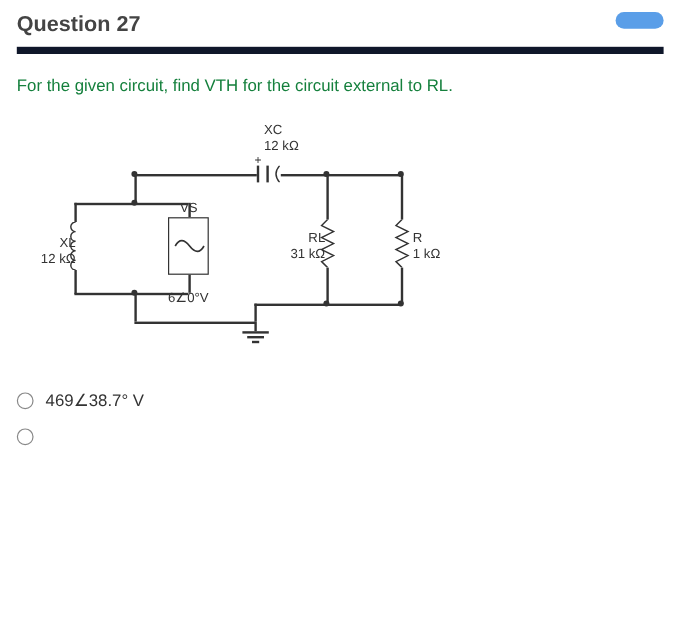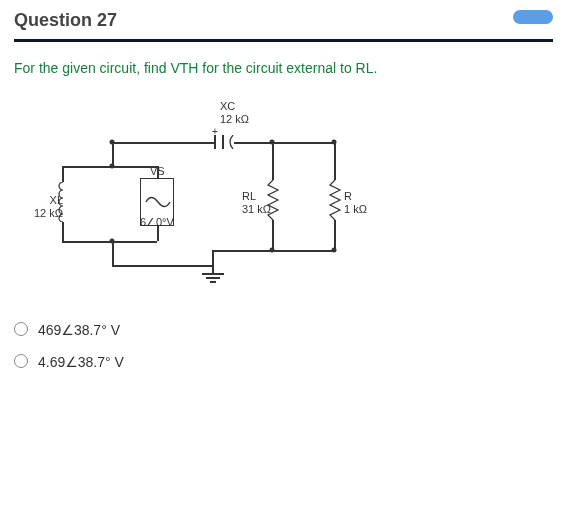--- a/index.html
+++ b/index.html
@@ -9,21 +9,21 @@
       width: 567px;
       height: 530px;
       padding: 10px 14px;
       color: #333;
     }
     .q-header {
       font-size: 18px;
       font-weight: bold;
       color: #444;
       padding-bottom: 8px;
-      border-bottom: 3px solid #0f172a;
+      border-bottom: 6px solid #0f172a;
       margin-bottom: 18px;
     }
     .corner-mark {
       position: absolute;
       top: 10px;
       right: 14px;
       width: 40px;
       height: 14px;
       background: #5a9ee8;
       border-radius: 7px;
@@ -53,21 +53,21 @@
     .cap .plate { position:absolute; background:#333; }
 
     
     .gnd { position:absolute; }
     .gnd div { position:absolute; background:#333; height:1.5px; }
 
     
     .options { margin-top: 10px; }
     .opt {
       display: flex;
-      align-items: flex-start;
+      align-items: flex-end;
       gap: 10px;
       padding: 8px 0;
       font-size: 14px;
       color: #333;
     }
     .radio {
       width: 14px; height: 14px; border:1.5px solid #888; border-radius:50%;
       flex-shrink: 0;
     }
   </style>
@@ -126,21 +126,21 @@
   <div class="vsbox">
     <svg width="28" height="18">
         <path d="M2 9 Q7 0 14 9 Q21 18 26 9" stroke="#333" stroke-width="1.4" fill="none"></path>
       </svg>
   </div>
   <div class="wire" style="left:135px; top:126px; width:1.5px; height:15px;"></div>
   <div class="wire" style="left:90px; top:141px; width:45px; height:1.5px;"></div>
   <div class="wire" style="left:90px; top:141px; width:1.5px; height:24px;"></div>
 
   <div class="lbl" style="left:128px; top:65px;">VS</div>
-  <div class="lbl" style="left:118px; top:116px;">6∠0°V</div>
+  <div class="lbl" style="left:118px; top:140px;">6∠0°V</div>
 
   <div class="wire" style="left:190px; top:42px; width:1.5px; height:0px;"></div>
 
   <div class="wire" style="left:90px; top:165px; width:101px; height:1.5px;"></div>
   <div class="wire" style="left:190px; top:150px; width:1.5px; height:15px;"></div>
 
   <div class="wire" style="left:190px; top:150px; width:122px; height:1.5px;"></div>
   <div class="nodepoint" style="left:250px; top:150px;"></div>
   <div class="nodepoint" style="left:312px; top:150px;"></div>
 
@@ -149,21 +149,21 @@
     <div style="left:0; top:0; width:22px;"></div>
     <div style="left:4px; top:4px; width:14px;"></div>
     <div style="left:8px; top:8px; width:6px;"></div>
   </div>
 
   <div class="wire" style="left:250px; top:42px; width:1.5px; height:38px;"></div>
   <svg style="position:absolute; left:244px; top:80px;" width="14" height="40">
     <path d="M7 0 L2 5 L12 10 L2 15 L12 20 L2 25 L12 30 L2 35 L7 40" stroke="#333" stroke-width="1.2" fill="none"></path>
   </svg>
   <div class="wire" style="left:250px; top:120px; width:1.5px; height:30px;"></div>
-  <div class="lbl" style="left:220px; top:90px; ">
+  <div class="lbl" style="left:220px; top:90px; text-align:right;">
     <span>RL</span><br>
     <span>31 kΩ</span>
   </div>
 
   <div class="wire" style="left:312px; top:42px; width:1.5px; height:38px;"></div>
   <svg style="position:absolute; left:306px; top:80px;" width="14" height="40">
     <path d="M7 0 L2 5 L12 10 L2 15 L12 20 L2 25 L12 30 L2 35 L7 40" stroke="#333" stroke-width="1.2" fill="none"></path>
   </svg>
   <div class="wire" style="left:312px; top:120px; width:1.5px; height:30px;"></div>
   <div class="lbl" style="left:322px; top:90px;">
@@ -173,15 +173,14 @@
 
 </div>
 
 <div class="options">
   <div class="opt">
     <div class="radio"></div>
     <span>469∠38.7° V</span>
   </div>
   <div class="opt">
     <div class="radio"></div>
-    <span>4.69∠38.7° V</span>
   </div>
 </div>
 
 </body></html>

